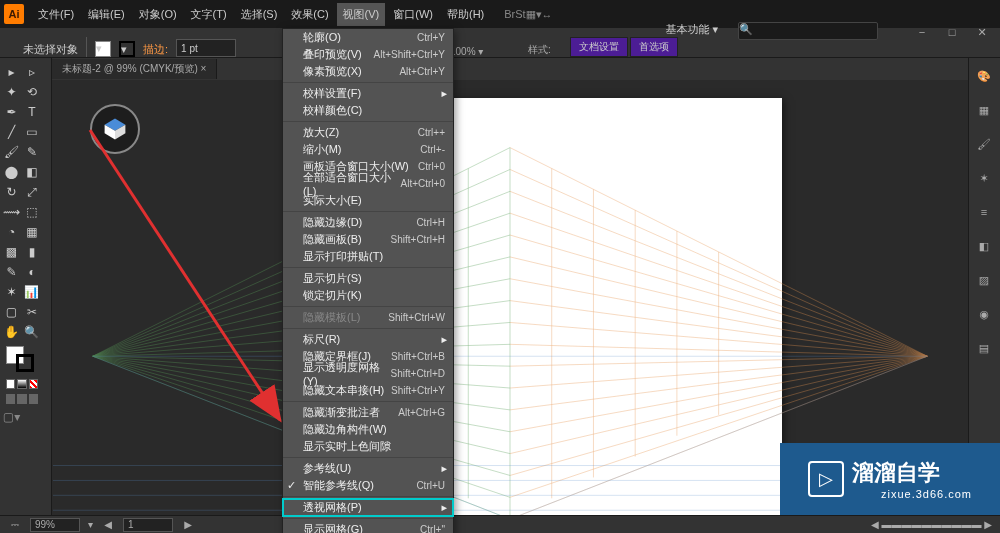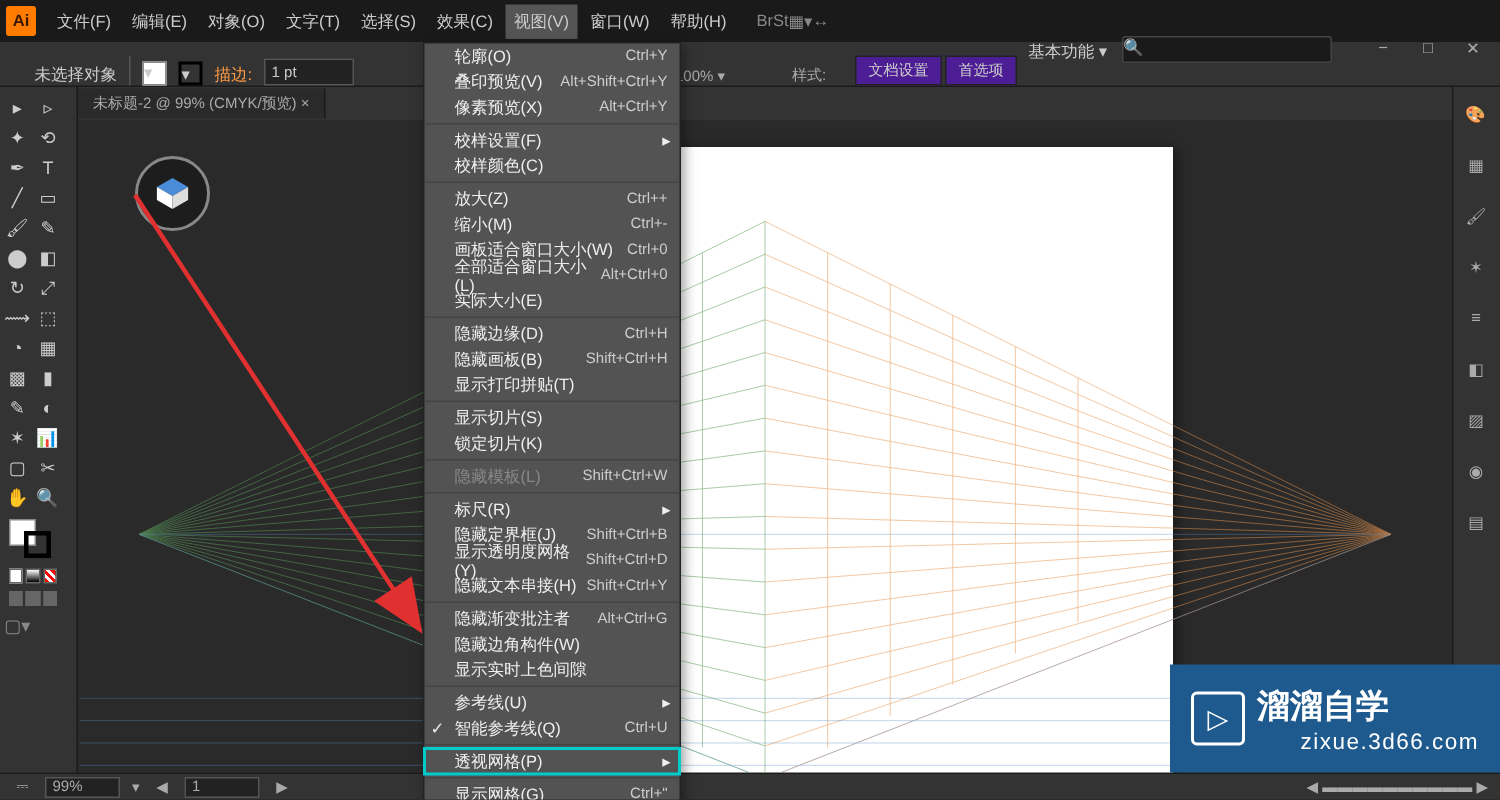--- a/index.html
+++ b/index.html
@@ -5,21 +5,21 @@
     * { margin: 0; padding: 0; box-sizing: border-box; font-family: "Microsoft YaHei", sans-serif; }
     body { width: 1000px; height: 533px; background: #2a2a2a; color: #ccc; font-size: 11px; overflow: hidden; position: relative; }
     
     
     .titlebar { height: 28px; background: #1a1a1a; display: flex; align-items: center; padding: 0 4px; }
     .app-logo { width: 20px; height: 20px; background: #ff7c00; color: #3a1800; font-weight: bold; display: flex; align-items: center; justify-content: center; border-radius: 2px; margin-right: 8px; font-size: 11px; text-align: center; }
     .menubar { display: flex; gap: 2px; }
     .menu-item { padding: 4px 6px; cursor: pointer; }
     .menu-item.active { background: #555; }
     .titlebar-icons { margin-left: 14px; display: flex; color: #888; }
-    .titlebar-right { margin-left: auto; display: flex; align-items: flex-end; gap: 10px; margin-top: 36px; }
+    .titlebar-right { margin-left: auto; display: flex; align-items: flex-start; gap: 20px; margin-top: 36px; }
     .workspace-label { color: #ccc; font-size: 11px; }
     .search-box { width: 140px; height: 18px; background: #1a1a1a; border: 1px solid #444; border-radius: 2px; }
     .win-controls { display: flex; gap: 2px; margin-left: 10px; }
     .win-btn { width: 28px; height: 20px; display: flex; align-items: center; justify-content: center; color: #aaa; cursor: pointer; }
     
     
     .controlbar { height: 30px; background: #333; border-bottom: 1px solid #1a1a1a; display: flex; align-items: flex-end; padding: 0 23px; gap: 8px; }
     .stroke-label { color: #ff9944; }
     .stroke-input { width: 60px; height: 18px; background: #222; border: 1px solid #555; color: #ccc; padding: 0 4px; font-size: 10px; }
     .control-sep { width: 1px; height: 20px; background: #555; }
@@ -67,21 +67,21 @@
     
     
     .right-panel { width: 32px; background: #333; border-left: 1px solid #1a1a1a; padding: 6px 3px; display: flex; flex-direction: column; gap: 10px; }
     .panel-icon { width: 24px; height: 24px; display: flex; align-items: center; justify-content: center; color: #aaa; cursor: pointer; }
     
     
     .watermark { position: absolute; bottom: 18px; right: 0; width: 220px; height: 72px; background: #1e5a8e; display: flex; align-items: center; justify-content: center; gap: 8px; z-index: 50; }
     .watermark-logo { width: 36px; height: 36px; border: 2px solid #fff; border-radius: 4px; display: flex; align-items: center; justify-content: center; color: #fff; font-size: 18px; }
     .watermark-text { color: #fff; }
     .watermark-main { font-size: 22px; font-weight: bold; }
-    .watermark-sub { font-size: 15px; letter-spacing: 1px; margin-left: 29px; }
+    .watermark-sub { font-size: 11px; letter-spacing: 1px; margin-left: 29px; }
     
     
     .statusbar { height: 18px; background: #333; border-top: 1px solid #1a1a1a; display: flex; align-items: center; padding: 0 8px; gap: 8px; font-size: 10px; color: #aaa; }
     .zoom { width: 50px; height: 14px; background: #222; border: 1px solid #555; padding: 0 4px; }
     .nav-btn { width: 14px; height: 14px; display: flex; align-items: center; justify-content: center; }
     
     
     .left-collapsed { width: 8px; background: #333; border-right: 1px solid #1a1a1a; }
   </style>
 </head>

